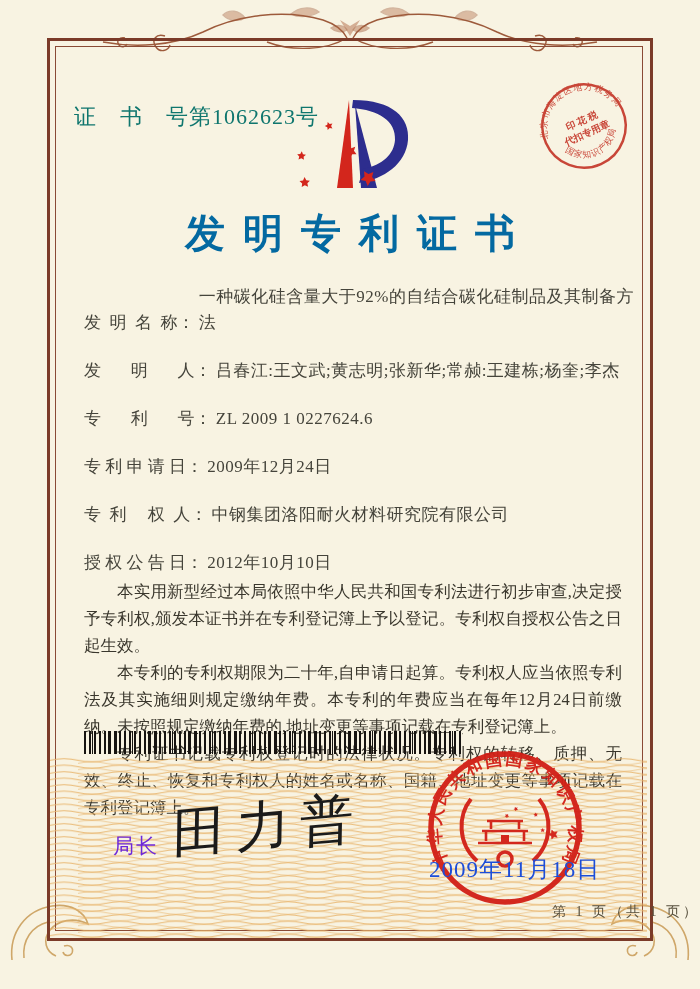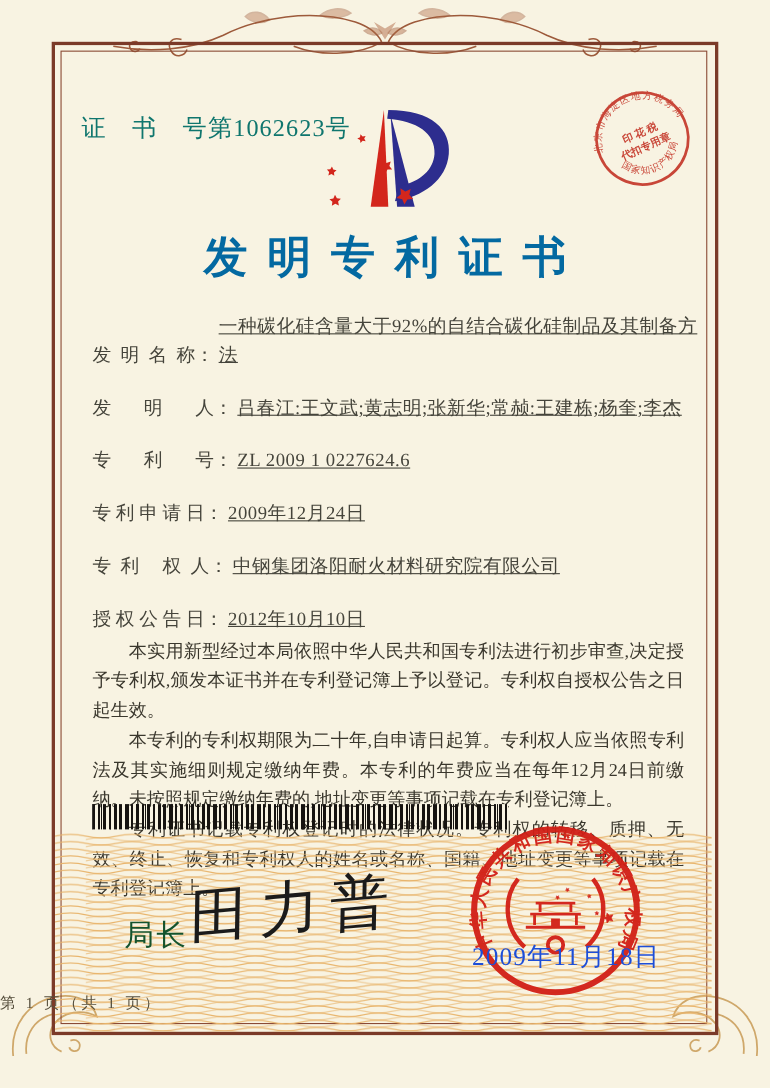--- a/index.html
+++ b/index.html
@@ -31,46 +31,46 @@
   .tax-stamp{position:absolute;left:534px;top:76px;width:100px;height:100px;
     transform:rotate(-24deg);opacity:.92;}
 
   .title{position:absolute;left:0;top:206px;width:100%;text-align:center;
     font-size:40px;font-weight:bold;color:#0369a1;letter-spacing:18px;text-indent:18px;}
 
   .fields{position:absolute;left:84px;top:284px;width:556px;}
   .field-row{display:flex;align-items:flex-end;font-size:17px;line-height:26px;
     color:#45443b;margin-bottom:22px;}
   .field-label{white-space:pre;flex:none;}
-  .field-value{flex:1;letter-spacing:.5px;text-decoration:underline;}
+  .field-value{flex:1;letter-spacing:.5px;}
 
   .paras{position:absolute;left:84px;top:578px;width:538px;font-size:16.5px;
     line-height:27px;color:#3a372d;text-align:justify;}
   .paras p{margin:0;text-indent:2em;}
 
   .barcode{position:absolute;left:84px;top:731px;width:378px;height:23px;
     background:
       repeating-linear-gradient(90deg,#161310 0 2px,transparent 2px 5px),
       repeating-linear-gradient(90deg,#161310 0 1px,transparent 1px 8px),
       repeating-linear-gradient(90deg,transparent 0 57px,#f8f3e2 57px 63px);}
 
   .waves{position:absolute;left:50px;top:757px;width:597px;height:181px;}
 
-  .signer-title{position:absolute;left:113px;top:832px;font-size:27px;color:#14532d;
+  .signer-title{position:absolute;left:113px;top:832px;font-size:21px;color:#6d28d9;
     letter-spacing:2px;z-index:4;}
   .signature{position:absolute;left:172px;top:790px;font-size:54px;color:#1b1b1b;
     transform:rotate(-5deg) skewX(-6deg);letter-spacing:10px;z-index:4;
     font-family:"DejaVu Serif","Liberation Serif",serif;}
 
   .seal-main{position:absolute;left:424px;top:747px;width:162px;height:162px;z-index:3;opacity:.95;}
 
   .issue-date{position:absolute;left:429px;top:854px;font-size:23px;color:#1d4ed8;
     letter-spacing:1px;z-index:5;}
 
-  .footer{position:absolute;left:0;top:903px;width:100%;text-align:left;
+  .footer{position:absolute;left:0;top:903px;width:100%;text-align:right;
     font-size:14px;color:#564f3d;letter-spacing:3px;z-index:5;}
 
   svg text{font-family:"Liberation Serif","DejaVu Serif",serif;}
 </style>
 </head>
 <body>
 
 <div class="page">
 
   <svg class="ornament orn-top" viewBox="0 0 510 52">

